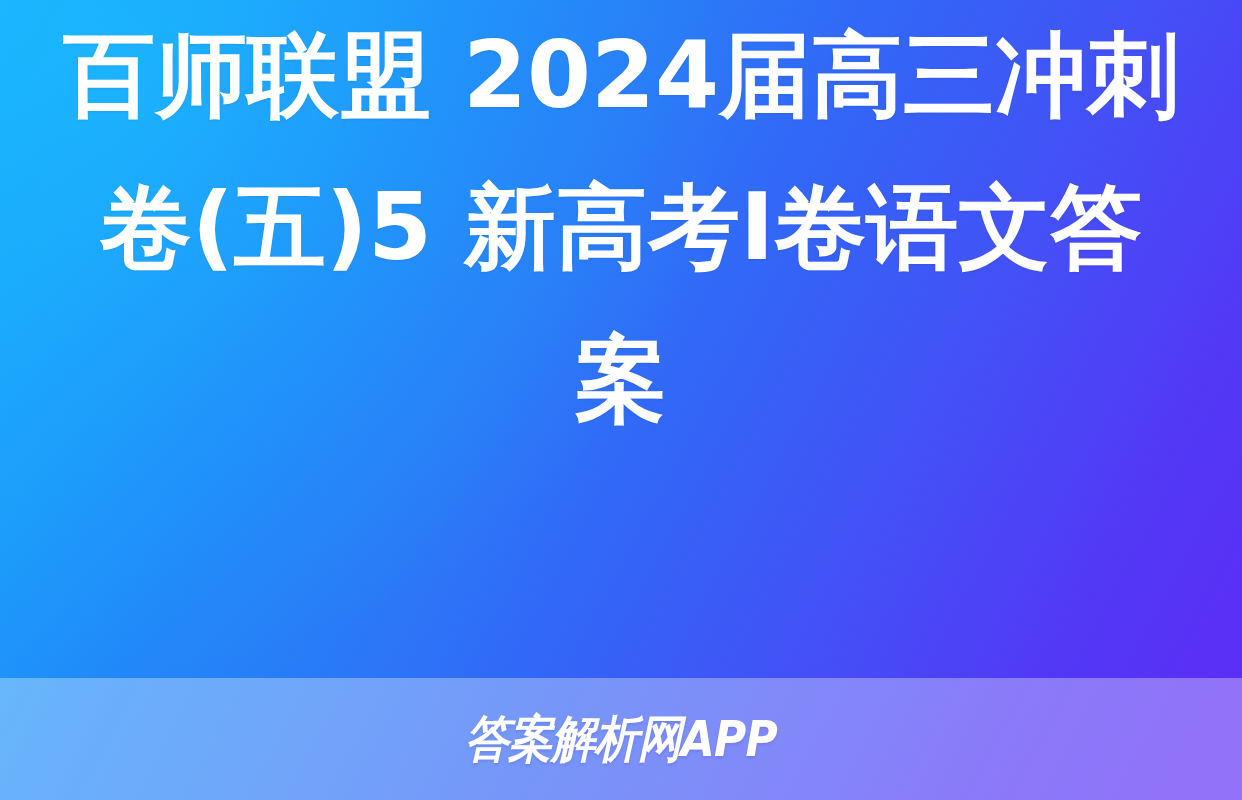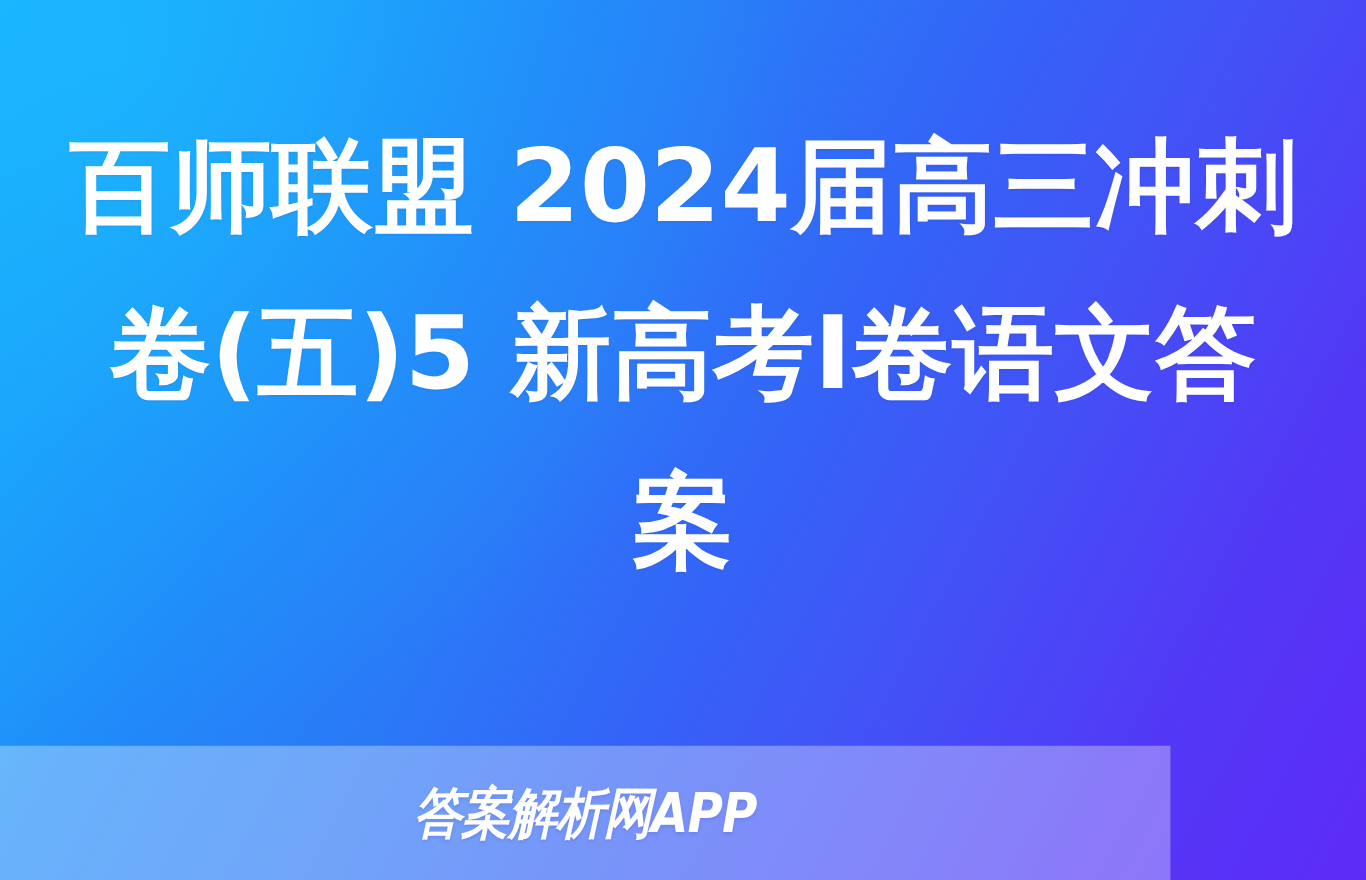--- a/index.html
+++ b/index.html
@@ -52,21 +52,21 @@
   
   .title-area {
     position: absolute;
     left: 0;
     top: 0;
     width: 1242px;
     height: 550px;
     display: flex;
     flex-direction: column;
     align-items: center;
-    justify-content: flex-end;
+    justify-content: flex-start;
     padding: 0 62px;
     box-sizing: border-box;
   }
 
   .headline {
     width: 100%;
     margin: 0;
     color: #ffffff;
     font-family: "DejaVu Sans", "Liberation Sans", sans-serif;
     font-size: 92px;
@@ -77,21 +77,21 @@
     white-space: normal;
     word-break: break-all;
     text-shadow: 0 1px 2px rgba(20,40,140,0.10);
   }
 
   
   .watermark-band {
     position: absolute;
     left: 0;
     top: 678px;
-    width: 1064px;
+    width: 1242px;
     height: 122px;
     background: rgba(255,255,255,0.33);
     display: flex;
     align-items: center;
     justify-content: center;
   }
 
   .watermark-text {
     color: #ffffff;
     font-family: "DejaVu Sans", "Liberation Sans", sans-serif;

